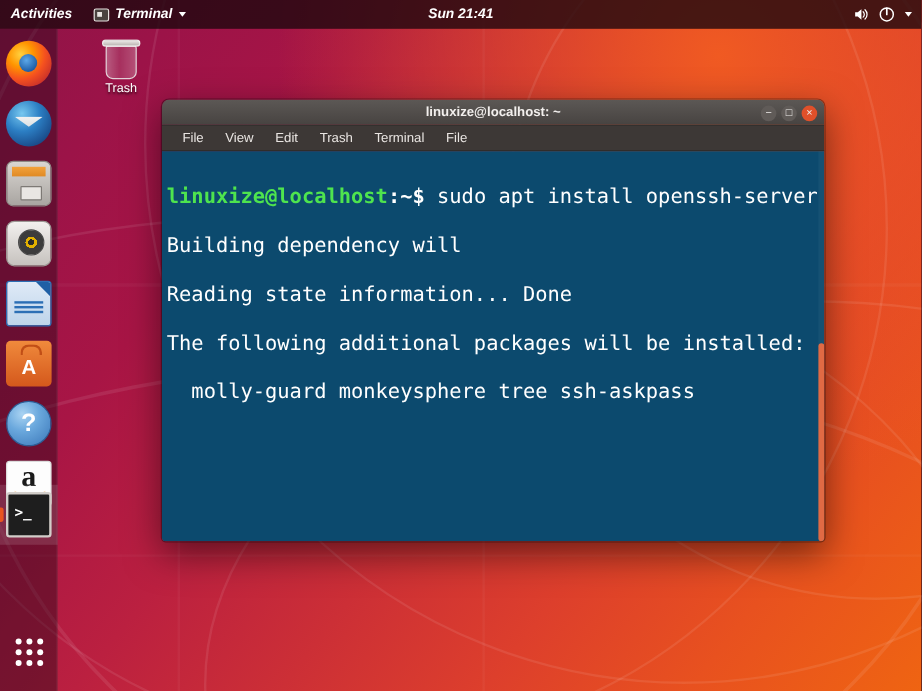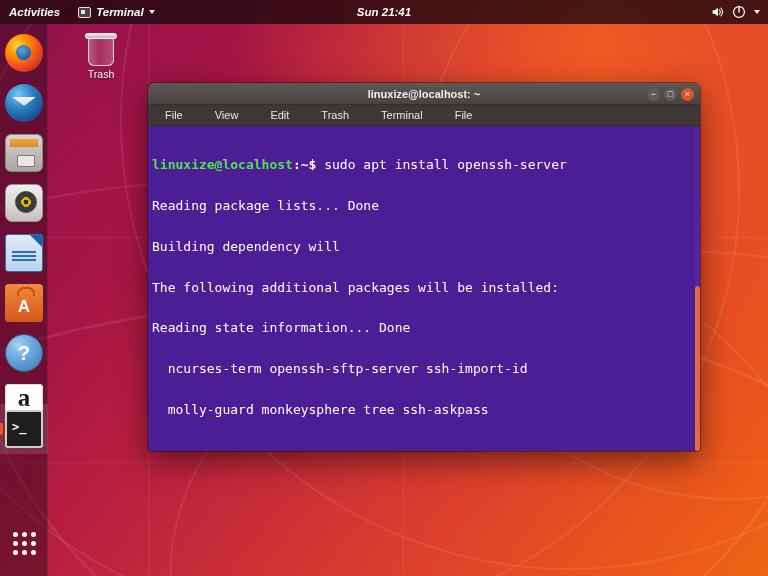--- a/index.html
+++ b/index.html
@@ -150,49 +150,49 @@
   .ico-terminal::after{ content:">_"; position:absolute; left:5px; top:8px;
     color:#fff; font-size:12px; font-family:"DejaVu Sans Mono",monospace; font-weight:bold; }
   
   #show-apps{ position:absolute; left:0; bottom:10px; width:48px; height:46px;
     display:flex; align-items:center; justify-content:center; }
   .grid9{ display:grid; grid-template-columns:repeat(3,5px); grid-template-rows:repeat(3,5px); gap:4px; }
   .grid9 i{ display:block; width:5px;height:5px;border-radius:50%;background:#fff; }
 
   
   #term-window{
-    position:absolute; left:148px; top:83px; width:552px; height:368px;
+    position:absolute; left:135px; top:83px; width:552px; height:368px;
     z-index:30;
     border-radius:6px 6px 3px 3px;
     box-shadow:0 10px 30px rgba(0,0,0,.5), 0 0 0 1px rgba(0,0,0,.35);
     overflow:hidden;
   }
   #titlebar{
     height:22px; background:linear-gradient(180deg,#5c5855,#474341);
     border-bottom:1px solid #33302e;
     display:flex; align-items:center; justify-content:center; position:relative;
   }
   #title-text{ color:#f2efed; font-size:11px; font-weight:bold; }
   #win-buttons{ position:absolute; right:6px; top:0; height:22px; display:flex; align-items:center; gap:4px; }
   .wbtn{ width:13px;height:13px;border-radius:50%; display:flex; align-items:center; justify-content:center;
     font-size:9px; color:#eceae8; line-height:1; }
   .wbtn.min{ background:#605b58; }
   .wbtn.max{ background:#605b58; }
   .wbtn.close{ background:#e0502a; }
   #menubar{
-    height:21px; background:#3d3836; display:flex; align-items:center; padding-left:10px; gap:18px;
+    height:21px; background:#3d3836; display:flex; align-items:center; padding-left:10px; gap:4px;
     border-bottom:1px solid #312c2a;
   }
   .menu-item{ color:#e9e5e2; font-size:11px; padding:0 7px; height:21px; display:flex; align-items:center; }
   #term-body{
     position:relative;
-    height:325px; background:#4c1d95;
+    height:325px; background:#0c4a6e;
     padding:5px 0 0 4px;
     font-family:"DejaVu Sans Mono", monospace;
-    font-size:13px; line-height:13.6px;
+    font-size:17px; line-height:13.6px;
     color:#ffffff;
     white-space:pre;
     overflow:hidden;
   }
   .tline{ height:13.6px; }
   .prompt-user{ color:#4ee44e; font-weight:bold; }
   .prompt-path{ color:#ffffff; font-weight:bold; }
   #term-scrollbar{
     position:absolute; right:0; top:0; width:5px; height:325px; background:rgba(255,255,255,.04);
   }
@@ -311,25 +311,23 @@
     <span class="menu-item">File</span>
     <span class="menu-item">View</span>
     <span class="menu-item">Edit</span>
     <span class="menu-item">Trash</span>
     <span class="menu-item">Terminal</span>
     <span class="menu-item">File</span>
   </div>
 
   <div id="term-body">
     <div class="tline"><span class="prompt-user">linuxize@localhost</span><span class="prompt-path">:~$</span><span> <span>sudo apt install openssh-server</span></span></div>
-    <div class="tline">Reading package lists... Done</div>
     <div class="tline">Building dependency will</div>
+    <div class="tline">Reading state information... Done</div>
     <div class="tline">The following additional packages will be installed:</div>
-    <div class="tline">Reading state information... Done</div>
-    <div class="tline">  ncurses-term openssh-sftp-server ssh-import-id</div>
     <div class="tline">  molly-guard monkeysphere tree ssh-askpass</div>
     
     
     
     
     
     
 
     <div id="term-scrollbar">
       <div id="term-thumb"></div>

